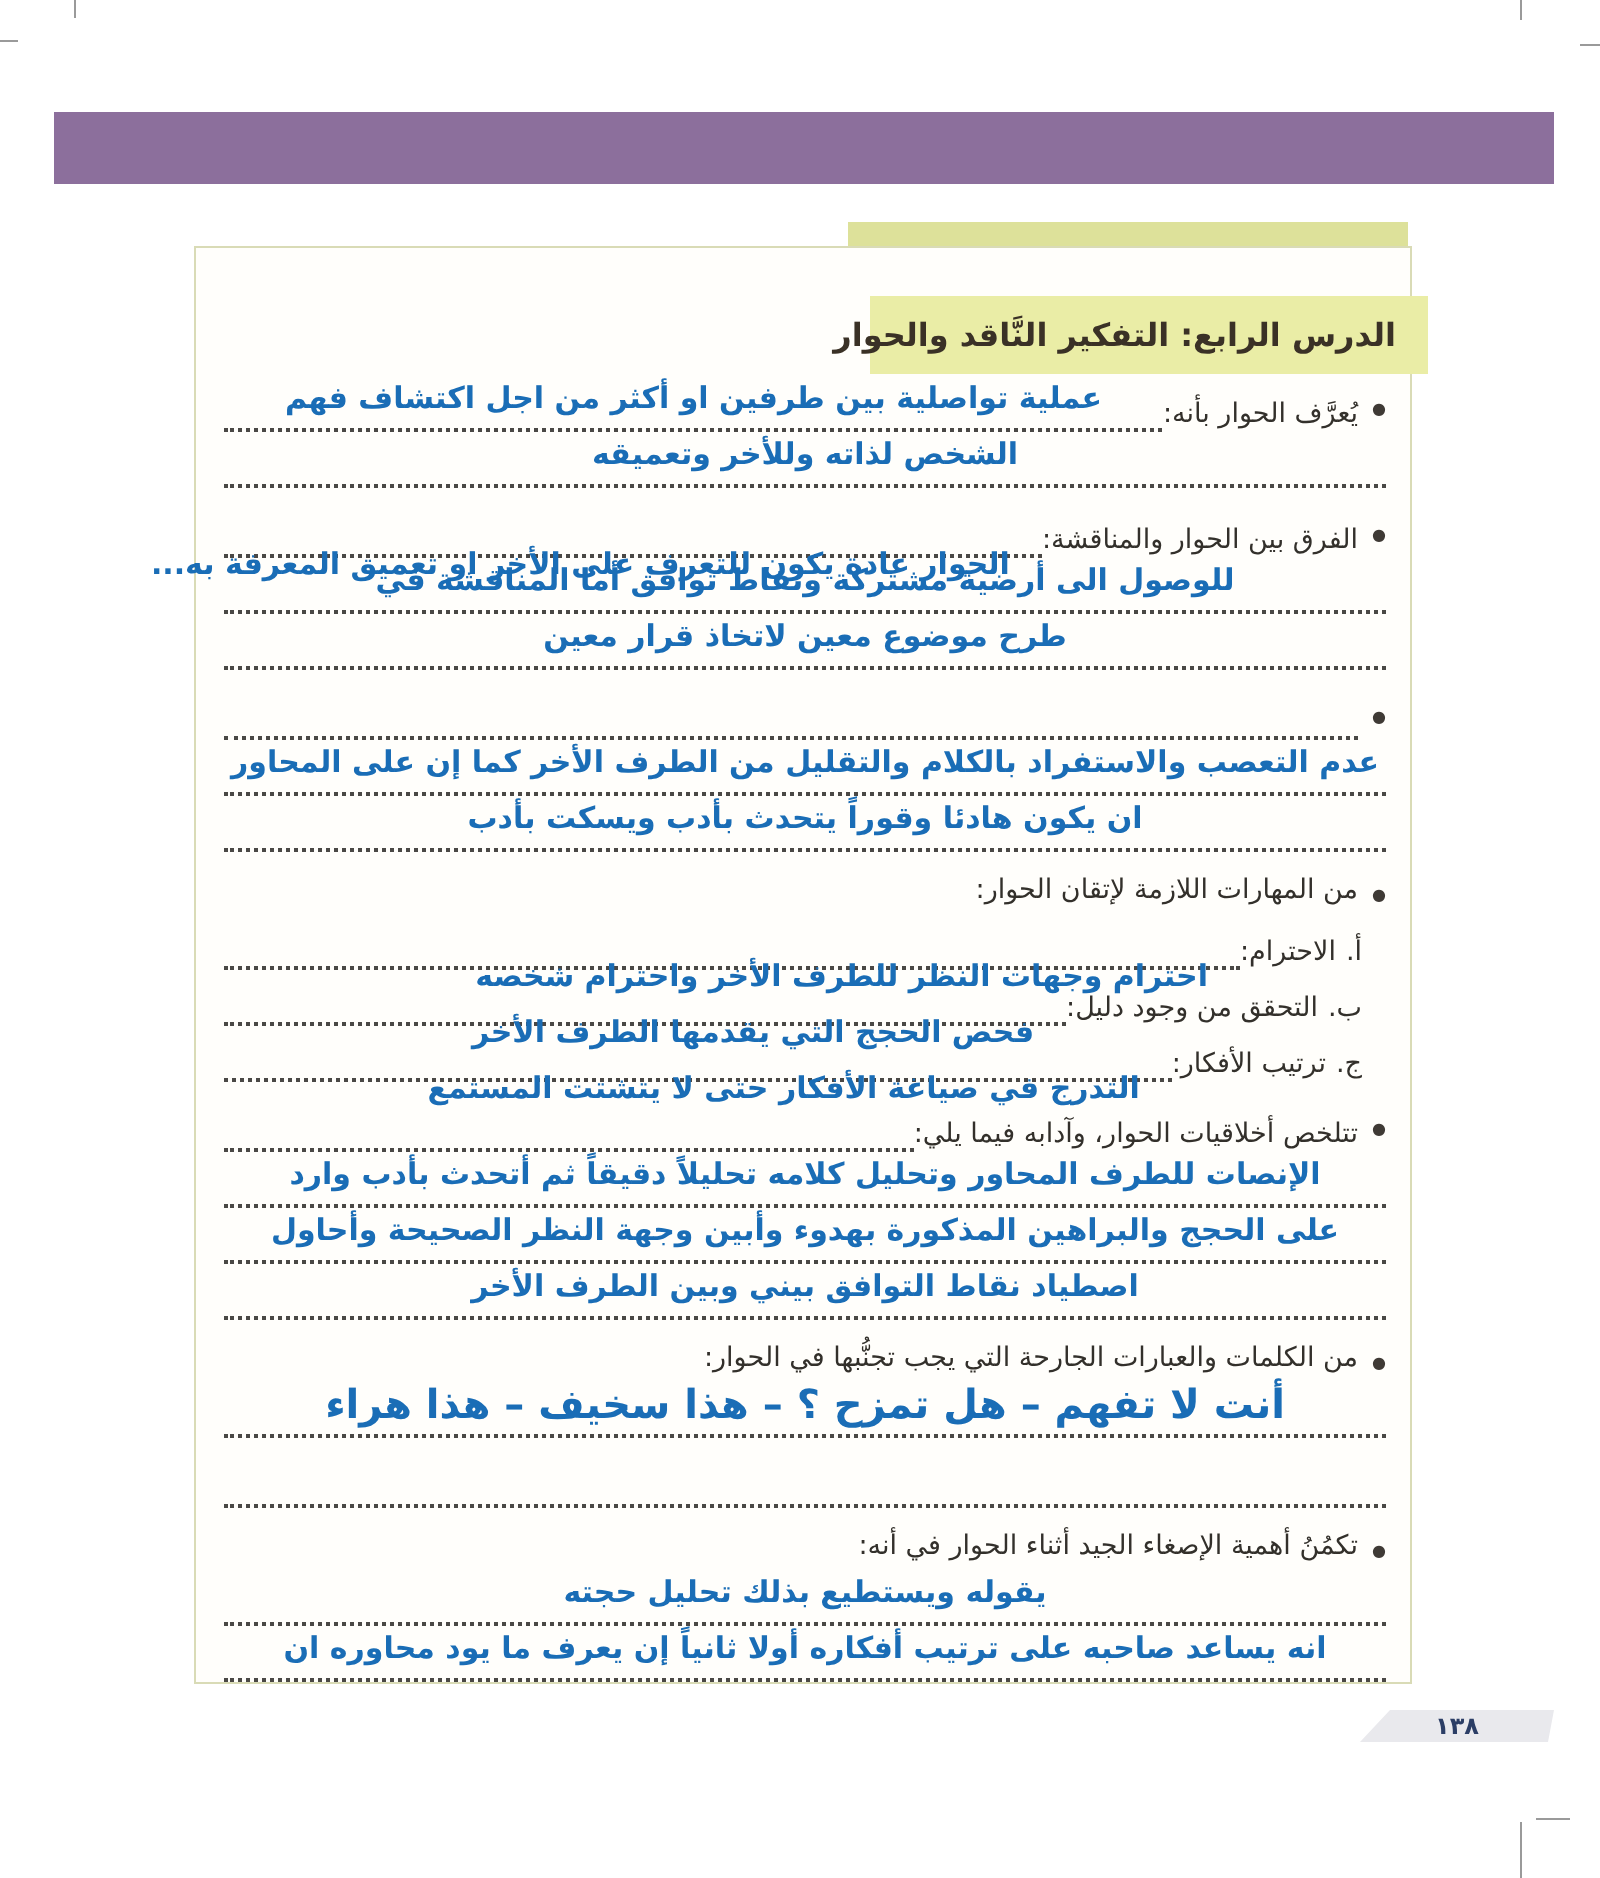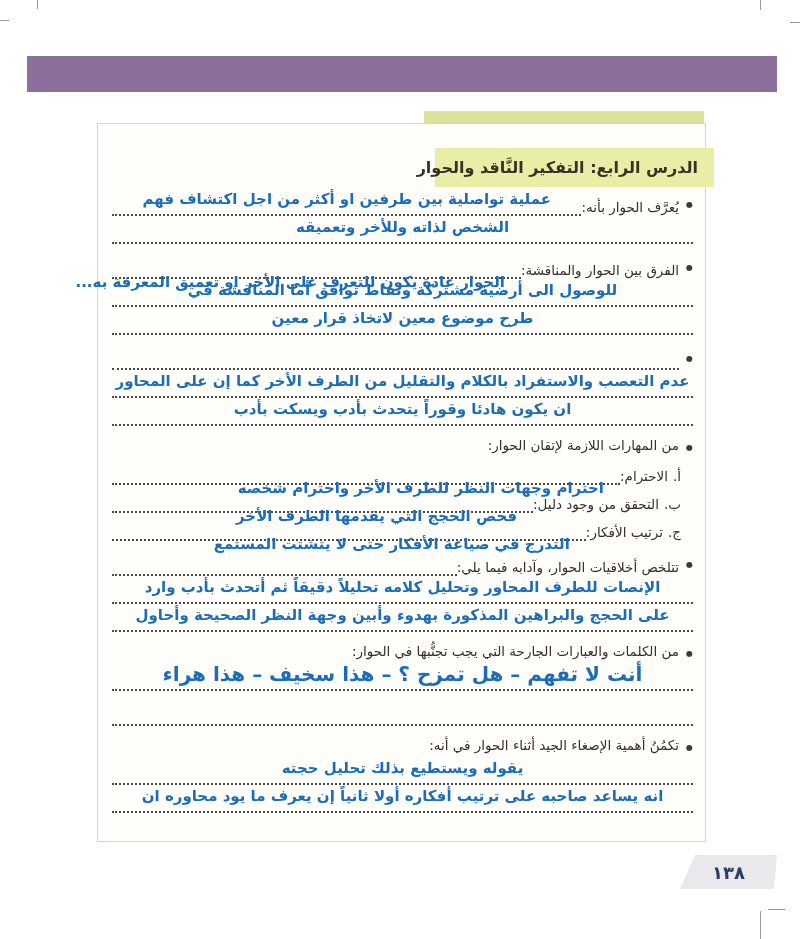--- a/index.html
+++ b/index.html
@@ -60,25 +60,25 @@
   .dotline.start{justify-content:flex-start;}
   .dotline.start .blue{margin-right:16px;margin-top:40px;}
 
   .blue{
     color:var(--blue-ink); font-weight:bold; font-size:15px; white-space:nowrap;
     line-height:1.05; padding-bottom:2px;
   }
   .blue.big{font-size:20px; padding-bottom:3px;}
 
   .pagenum{
-    position:absolute; left:680px; top:855px; width:97px; height:34px;
+    position:absolute; left:680px; top:855px; width:97px; height:16px;
     background:var(--pagenum-bg);
     clip-path:polygon(15px 0, 100% 0, calc(100% - 3px) 100%, 0 100%);
     display:flex; align-items:center; justify-content:center;
-    color:var(--pagenum-text); font-weight:bold; font-size:18px; letter-spacing:3px;
+    color:var(--pagenum-text); font-weight:bold; font-size:12px; letter-spacing:3px;
   }
 </style>
 </head>
 <body>
 
 <span class="crop tl-v"></span>
 <span class="crop tl-h"></span>
 <span class="crop tr-v"></span>
 <span class="crop tr-h"></span>
 <span class="crop br-v"></span>
@@ -189,20 +189,25 @@
       <span class="blue">الإنصات للطرف المحاور وتحليل كلامه تحليلاً دقيقاً ثم أتحدث بأدب وارد</span>
     </span>
   </div>
 
   <div class="row">
     <span class="dotline center">
       <span class="blue">على الحجج والبراهين المذكورة بهدوء وأبين وجهة النظر الصحيحة وأحاول</span>
     </span>
   </div>
 
+  <div class="row">
+    <span class="dotline center">
+      <span class="blue">اصطياد نقاط التوافق بيني وبين الطرف الأخر</span>
+    </span>
+  </div>
 
   <div class="row gap label-only">
     <span class="bullet">●</span>
     <span class="label">من الكلمات والعبارات الجارحة التي يجب تجنُّبها في الحوار:</span>
   </div>
 
   <div class="row">
     <span class="dotline center">
       <span class="blue big">أنت لا تفهم – هل تمزح ؟ – هذا سخيف – هذا هراء</span>
     </span>

